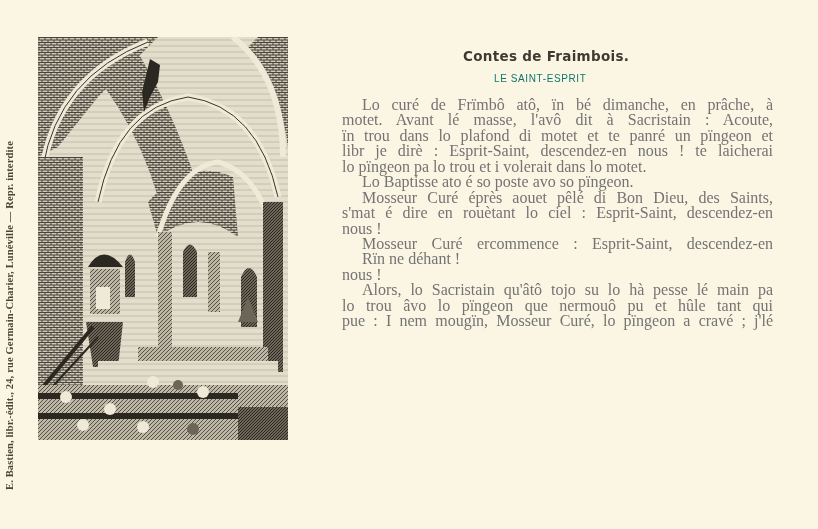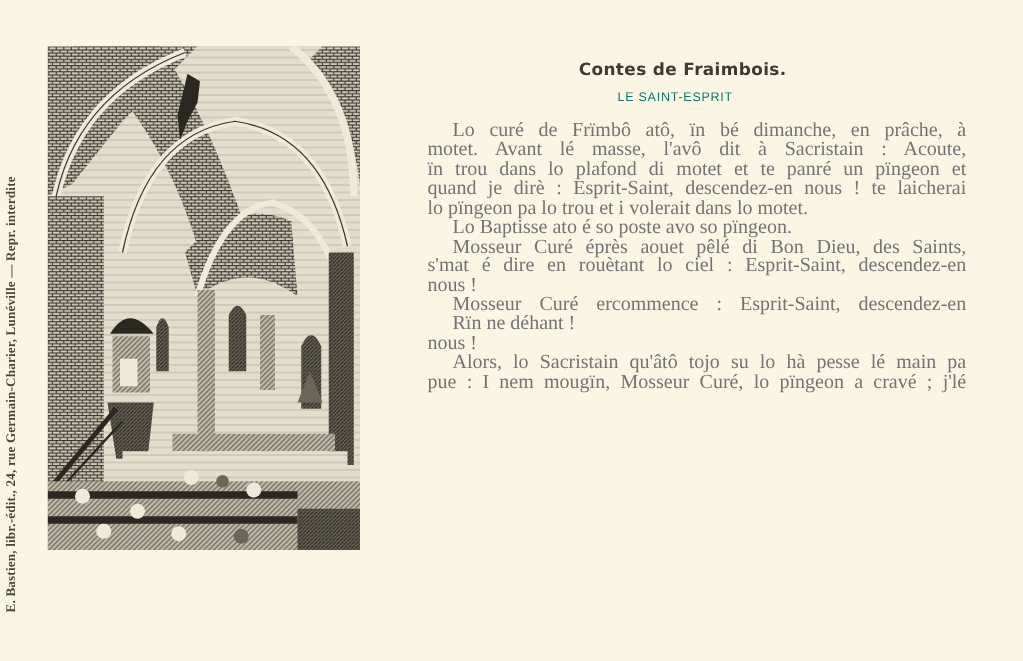--- a/index.html
+++ b/index.html
@@ -98,25 +98,26 @@
     </svg>
   </div>
 
   <div class="series-title">Contes de Fraimbois.</div>
   <div class="story-title">LE SAINT-ESPRIT</div>
 
   <div class="body" id="story-body">
       <span class="line indent"><span>Lo curé de Frïmbô atô, ïn bé dimanche, en prâche, à</span></span>
       <span class="line"><span>motet. Avant lé masse, l'avô dit à Sacristain : Acoute,</span></span>
       <span class="line"><span>ïn trou dans lo plafond di motet et te panré un pïngeon et</span></span>
-      <span class="line"><span>quand je dirè : </span><span class="it">Esprit-Saint, descendez-en nous !</span><span> te laicherai</span></span>
+      <span class="line"><span>libr je dirè : </span><span class="it">Esprit-Saint, descendez-en nous !</span><span> te laicherai</span></span>
       <span class="line last"><span>lo pïngeon pa lo trou et i volerait dans lo motet.</span></span>
       <span class="line indent last"><span>Lo Baptisse ato é so poste avo so pïngeon.</span></span>
       <span class="line indent"><span>Mosseur Curé éprès aouet pêlé di Bon Dieu, des Saints,</span></span>
       <span class="line"><span>s'mat é dire en rouètant lo ciel : </span><span class="it">Esprit-Saint, descendez-en</span></span>
       <span class="line last"><span class="it">nous !</span></span>
       <span class="line indent"><span>Mosseur Curé ercommence : </span><span class="it">Esprit-Saint, descendez-en</span></span>
       <span class="line indent last"><span>Rïn ne déhant !</span></span>
       <span class="line last"><span class="it">nous !</span></span>
       <span class="line indent"><span>Alors, lo Sacristain qu'âtô tojo su lo hà pesse lé main pa</span></span>
+      <span class="line"><span>lo trou âvo lo pïngeon que nermouô pu et hûle tant qui</span></span>
       <span class="line"><span>pue : I nem mougïn, Mosseur Curé, lo pïngeon a cravé ; j'lé</span></span>
     </div>
 </div>
 
 </body></html>

